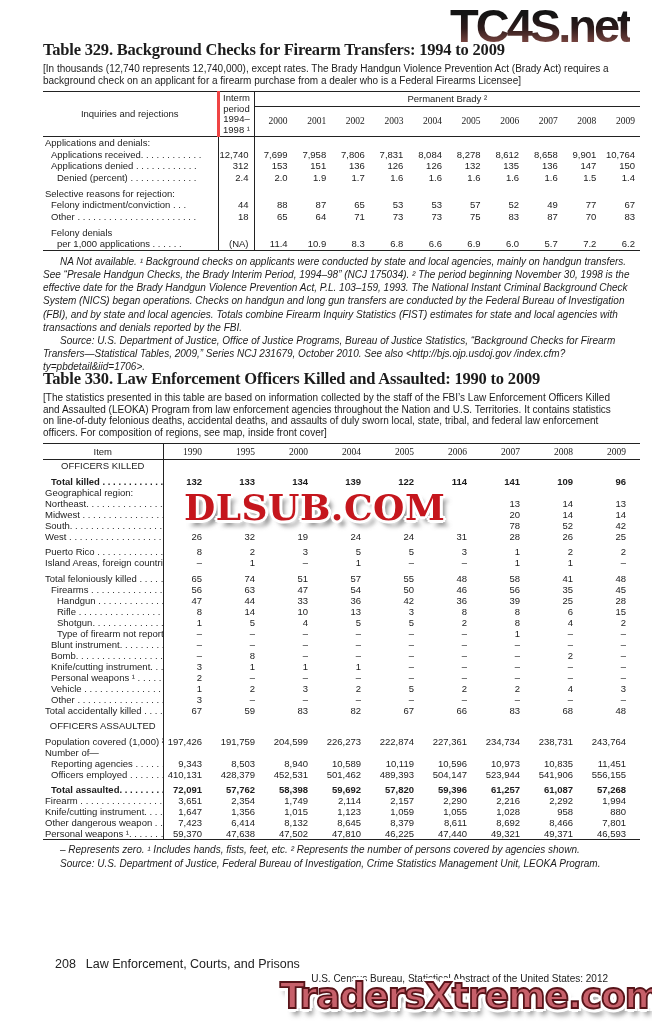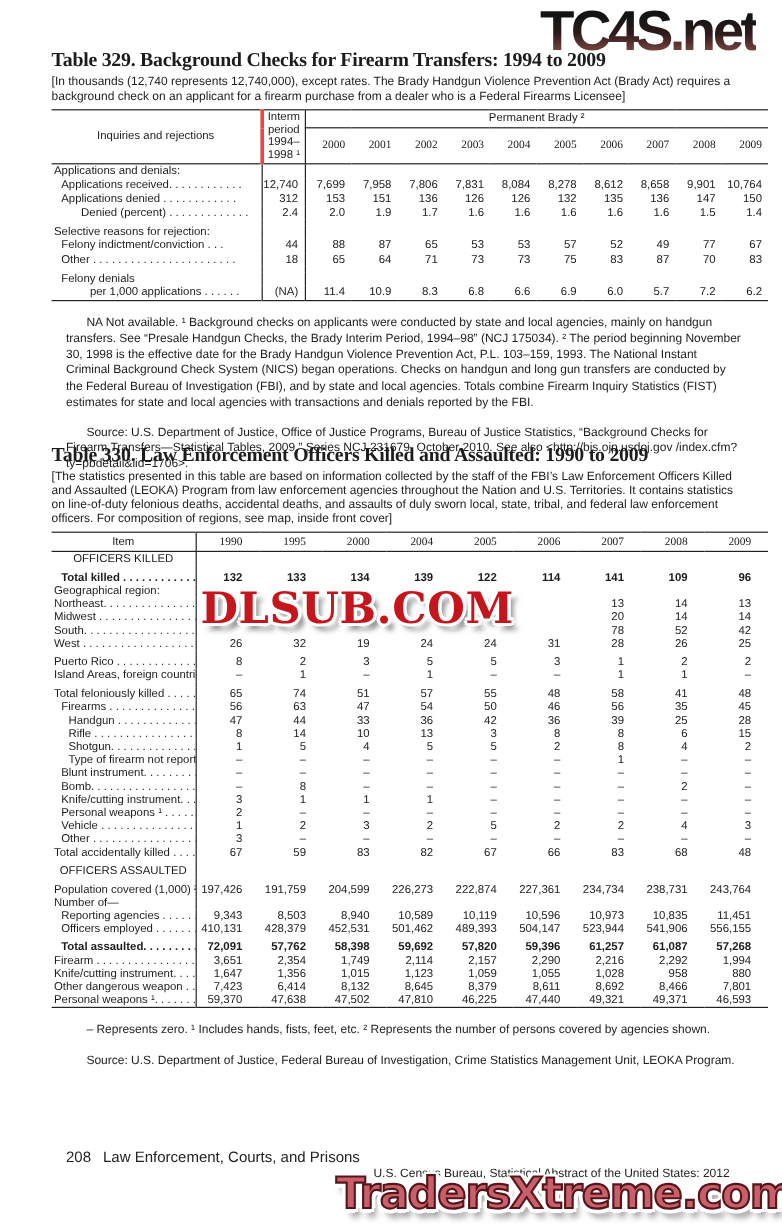--- a/index.html
+++ b/index.html
@@ -22,39 +22,39 @@
   #t330 .yr{padding-right:14px;}
   td.stub{white-space:nowrap;overflow:hidden;padding-left:2px;border-right:1px solid #222;}
   td.num{text-align:right;white-space:nowrap;overflow:hidden;}
   #t329 td.num{padding-right:5px;}
   #t330 td.num{padding-right:14px;}
   #t329 td:nth-child(2){border-right:1px solid #222;}
   #t329 tbody td{height:11.5px;line-height:11.5px;}
   #t330 tbody td{height:11px;line-height:11px;}
   tr.spacer td{height:4.5px !important;line-height:4.5px !important;font-size:1px;}
   .ind1{padding-left:8px !important;}
-  .ind2{padding-left:14px !important;text-align:center;}
+  .ind2{padding-left:14px !important;}
   .bold{font-weight:bold;}
   .center{text-align:center;padding-left:0 !important;}
   .footnotes{margin-top:4px;font-size:10px;line-height:13.2px;width:588px;}
-  .footnotes p{margin:12px;text-indent:17px;}
+  .footnotes p{margin:0;text-indent:17px;font-style:italic;}
   #fn330{margin-top:3px;}
   
   #footer{position:absolute;left:55px;top:957px;width:560px;font-size:12.5px;color:#222;}
   #footer .pgnum{margin-right:10px;}
   #srcline{position:absolute;right:44px;top:973px;font-size:10px;color:#222;}
   
   .wm{position:absolute;white-space:nowrap;pointer-events:none;}
   #wm-top{top:-2px;left:450px;font-family:"Liberation Sans",sans-serif;font-weight:bold;
           font-size:47px;letter-spacing:-3px;color:#2a1d1d;}
   @supports (-webkit-background-clip:text){
     #wm-top{background:linear-gradient(180deg,#141414 30%,#2e1b1b 55%,#96564f 92%);
             -webkit-background-clip:text;background-clip:text;color:transparent;}
   }
-  #wm-mid{top:486px;left:167px;font-family:"DejaVu Serif",serif;font-weight:bold;font-size:36px;
+  #wm-mid{top:486px;left:184px;font-family:"DejaVu Serif",serif;font-weight:bold;font-size:36px;
           letter-spacing:0.5px;color:#c5161d;
           text-shadow:-2px -2px 0 #fff,2px -2px 0 #fff,-2px 2px 0 #fff,2px 2px 0 #fff,
                       -3px 0 0 #fff,3px 0 0 #fff,0 -3px 0 #fff,0 3px 0 #fff,
                       5px 6px 4px rgba(110,110,110,0.75);}
   #wm-bot{top:975px;left:280px;font-family:"DejaVu Sans",sans-serif;font-weight:bold;font-size:36px;
           letter-spacing:-1px;color:#c7606a;-webkit-text-stroke:1.8px #571419;
           text-shadow:-3px -3px 0 #fff,3px -3px 0 #fff,-3px 3px 0 #fff,3px 3px 0 #fff,
                       -4px 0 0 #fff,4px 0 0 #fff,0 -4px 0 #fff,0 4px 0 #fff,
                       4px 7px 5px rgba(120,120,120,0.8);}
 </style>

